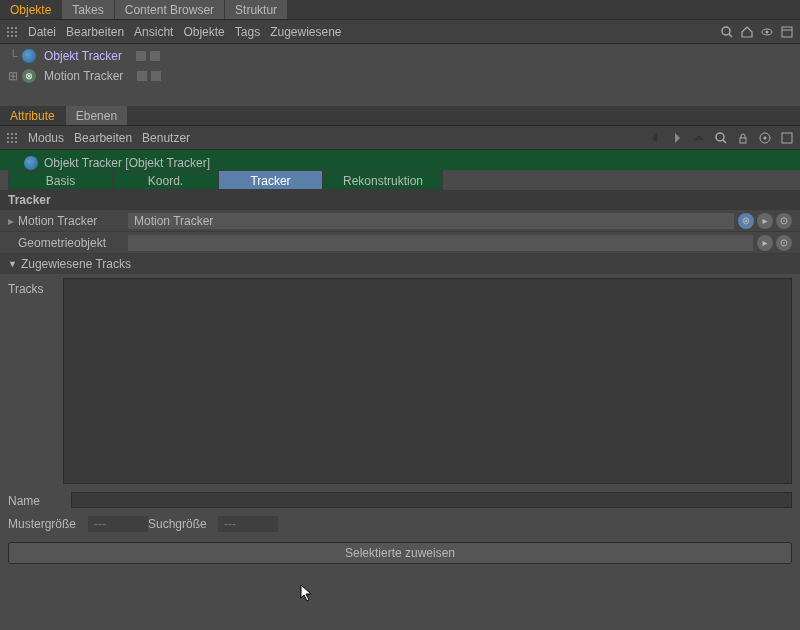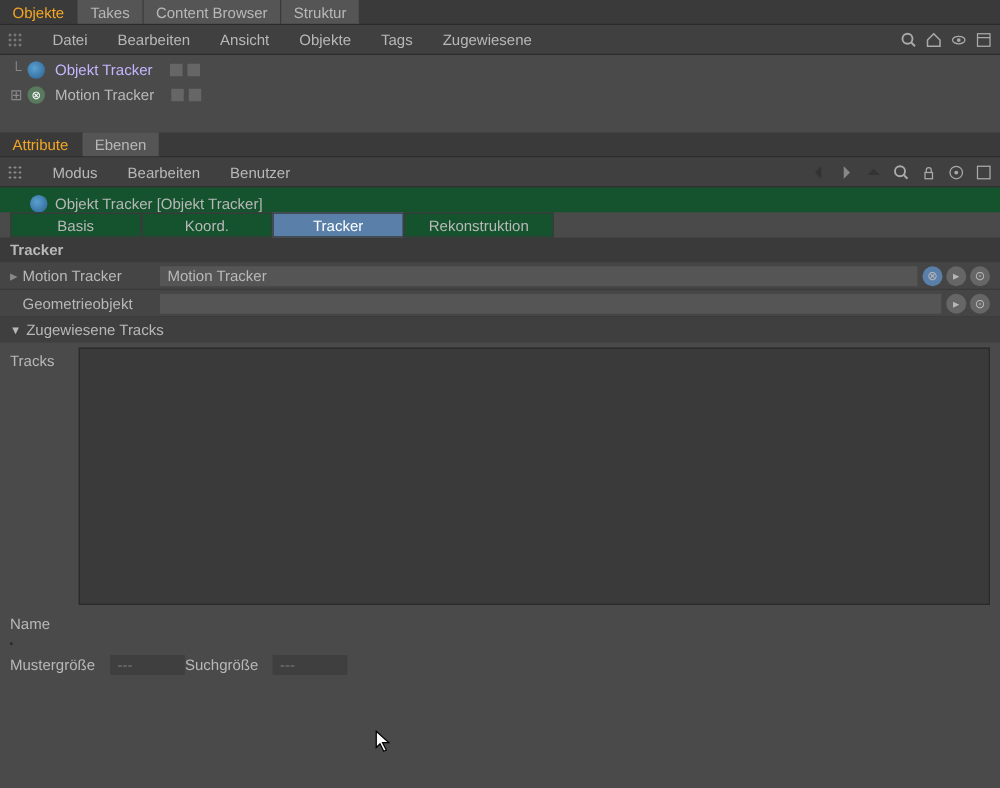--- a/index.html
+++ b/index.html
@@ -3,21 +3,21 @@
 <meta charset="utf-8">
 <style>
 * { margin: 0; padding: 0; box-sizing: border-box; font-family: Arial, sans-serif; font-size: 12px; color: #b8b8b8; user-select: none; }
 body { background: #4a4a4a; width: 800px; height: 630px; overflow: hidden; }
 
 .tabs-row { display: flex; background: #3a3a3a; border-bottom: 1px solid #2a2a2a; height: 20px; }
 .tab { padding: 3px 10px; background: #555; border-right: 1px solid #3a3a3a; cursor: pointer; }
 .tab.active { background: #3a3a3a; color: #f5a623; }
 
 .menubar { display: flex; align-items: center; background: #404040; height: 24px; padding: 0 6px; justify-content: space-between; border-bottom: 1px solid #2a2a2a; }
-.menubar-left { display: flex; align-items: center; gap: 24px; }
+.menubar-left { display: flex; align-items: center; gap: 10px; }
 .menu-grip { width: 12px; height: 12px; background-image: radial-gradient(circle, #888 1px, transparent 1px); background-size: 4px 4px; }
 .menu-item { cursor: pointer; }
 .menubar-right { display: flex; align-items: center; gap: 6px; }
 .icon { width: 14px; height: 14px; display: inline-flex; align-items: center; justify-content: center; }
 
 .tree-area { background: #4a4a4a; padding: 2px 0 20px 0; }
 .tree-row { display: flex; align-items: center; height: 20px; padding-left: 8px; gap: 4px; }
 .tree-expand { width: 10px; height: 10px; display: flex; align-items: center; justify-content: center; color: #888; }
 .tree-icon { width: 14px; height: 14px; border-radius: 50%; display: flex; align-items: center; justify-content: center; }
 .tree-icon.globe { background: radial-gradient(circle at 40% 40%, #5aa0d0, #2a6090); }
@@ -43,21 +43,21 @@
 .round-icon { width: 16px; height: 16px; border-radius: 50%; background: #666; display: flex; align-items: center; justify-content: center; font-size: 10px; }
 .round-icon.primary { background: #5a7fa8; }
 
 .collapse-header { background: #3f3f3f; padding: 3px 8px; display: flex; align-items: center; gap: 4px; }
 .collapse-arrow { font-size: 9px; }
 
 .tracks-body { display: flex; padding: 4px 8px; gap: 0; }
 .tracks-label { width: 55px; padding-top: 4px; }
 .tracks-listbox { flex: 1; height: 206px; background: #3a3a3a; border: 1px solid #2a2a2a; }
 
-.name-row { display: flex; align-items: flex-start; padding: 4px 8px; gap: 8px; flex-direction: column; }
+.name-row { display: flex; align-items: flex-end; padding: 4px 8px; gap: 8px; }
 .name-row .input { flex: 1; background: #3a3a3a; height: 16px; border: 1px solid #2a2a2a; }
 
 .size-row { display: flex; align-items: center; padding: 4px 8px; color: #777; }
 .size-val { width: 60px; background: #3f3f3f; height: 16px; padding: 0 6px; display: flex; align-items: center; color: #777; }
 
 .button-row { display: flex; gap: 10px; padding: 6px 8px; }
 .big-btn { flex: 1; background: #555; border: 1px solid #2a2a2a; height: 22px; display: flex; align-items: center; justify-content: center; cursor: pointer; border-radius: 3px; }
 
 .nav-icons { display: flex; gap: 8px; align-items: center; }
 svg { display: block; }
@@ -236,17 +236,18 @@
 </div>
 
 <div class="size-row">
   <span style="width:80px">Mustergröße</span>
   <div class="size-val">---</div>
   <span style="width:70px">Suchgröße</span>
   <div class="size-val">---</div>
 </div>
 
 <div class="button-row">
+  <div class="big-btn">Selektierte zuweisen</div>
 </div>
 
 <svg class="cursor" width="16" height="20" viewBox="0 0 16 20">
     <path d="M1 1 L1 14 L4 11 L7 17 L9 16 L6 10 L11 10 Z" fill="#fff" stroke="#000" stroke-width="1"></path>
   </svg>
 
 </body></html>

